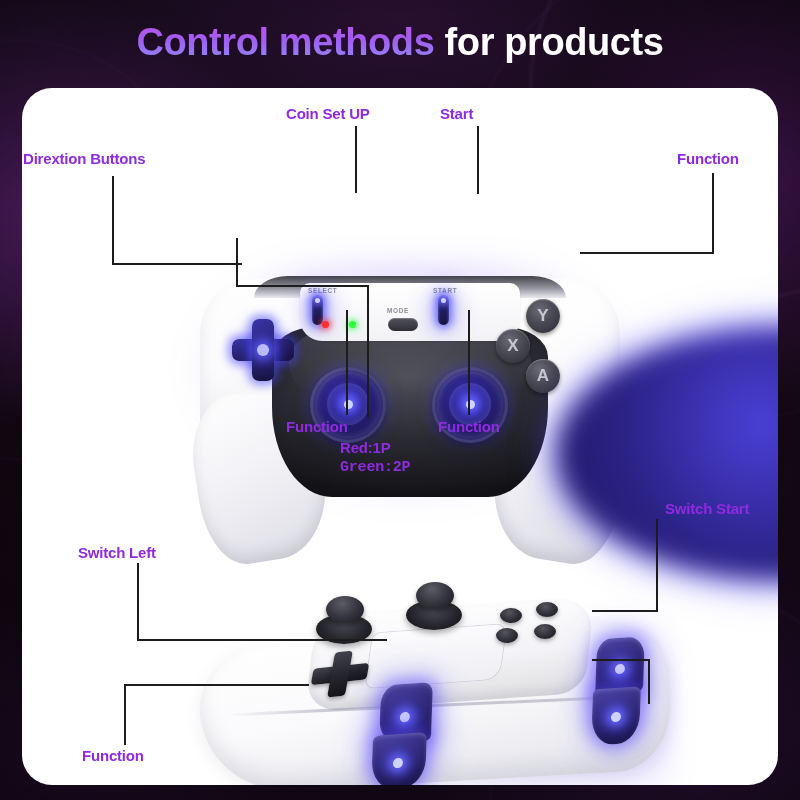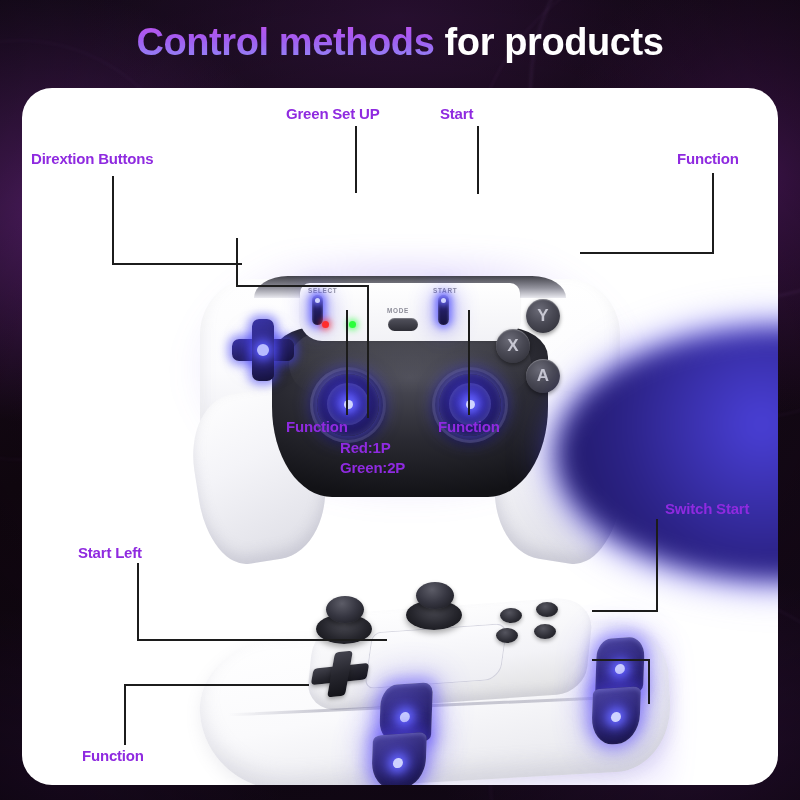--- a/index.html
+++ b/index.html
@@ -439,27 +439,27 @@
 
     <div class="ln v" style="left:634px; top:431px; height:92px;"></div>
     <div class="ln h" style="left:570px; top:522px; width:66px;"></div>
 
     <div class="ln h" style="left:102px; top:596px; width:185px;"></div>
     <div class="ln v" style="left:102px; top:596px; height:61px;"></div>
 
     <div class="ln v" style="left:626px; top:572px; height:44px;"></div>
     <div class="ln h" style="left:570px; top:571px; width:58px;"></div>
 
-    <div class="lbl" style="left:9px;   top:62px;">Dirextion Buttons</div>
-    <div class="lbl" style="left:264px; top:17px;">Green Set UP</div>
+    <div class="lbl" style="left:1px;   top:62px;">Dirextion Buttons</div>
+    <div class="lbl" style="left:264px; top:17px;">Coin Set UP</div>
     <div class="lbl" style="left:418px; top:17px;">Start</div>
     <div class="lbl" style="left:655px; top:62px;">Function</div>
     <div class="lbl" style="left:264px; top:330px;">Function</div>
     <div class="lbl two" style="left:318px; top:350px;">Red:1P</div>
-    <div class="lbl two" style="left:318px; top:370px;">Green:2P</div>
+    <div class="lbl two" style="left:318px; top:370px;font-family:Liberation Mono, monospace;">Green:2P</div>
     <div class="lbl" style="left:416px; top:330px;">Function</div>
 
-    <div class="lbl" style="left:56px;  top:456px;">Start Left</div>
+    <div class="lbl" style="left:56px;  top:456px;">Switch Left</div>
     <div class="lbl" style="left:643px; top:412px;">Switch Start</div>
     <div class="lbl" style="left:60px;  top:659px;">Function</div>
 
   </div>
 </div>
 
 </body></html>

